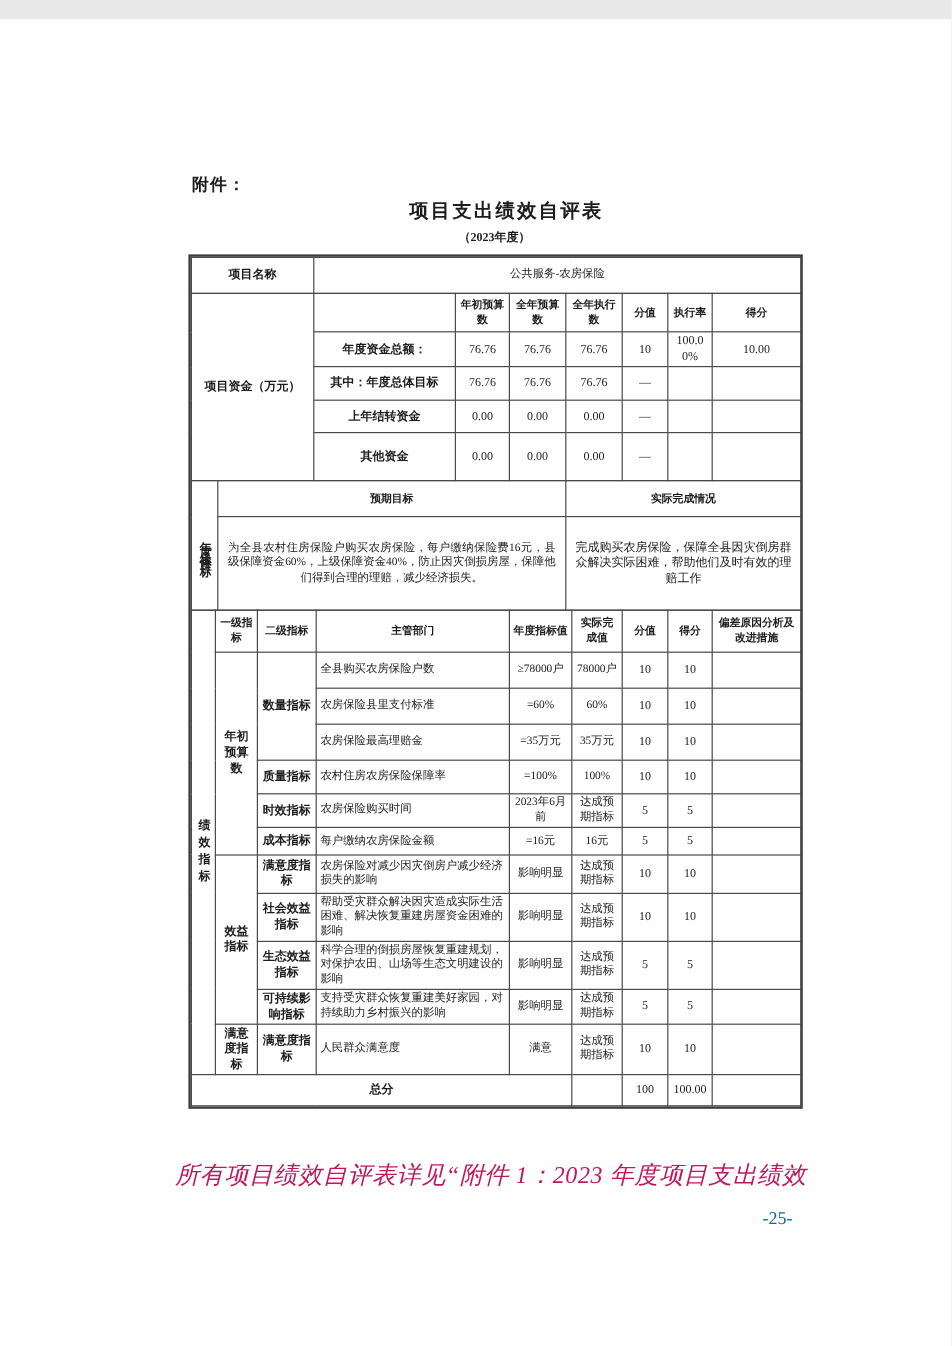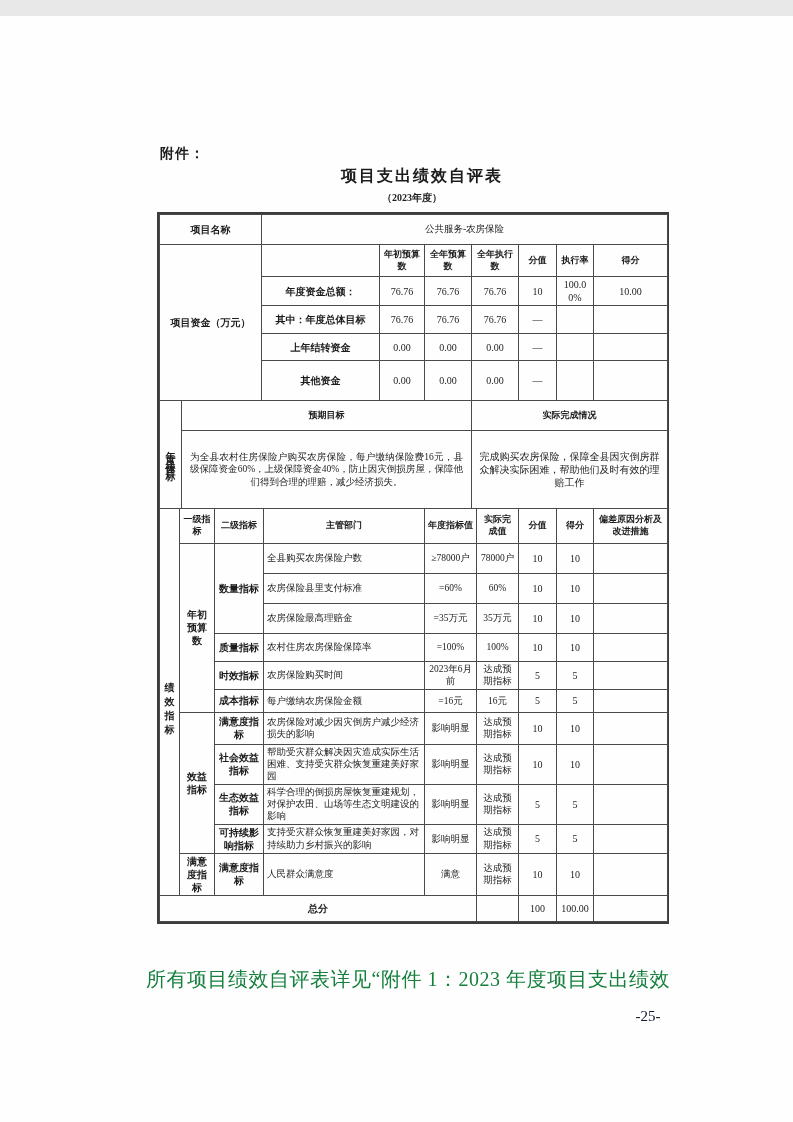--- a/index.html
+++ b/index.html
@@ -55,26 +55,27 @@
   td.vert.wide-space{letter-spacing:14px;}
   .goal-text{
     font-size:9.5px;
     text-align:justify;
     text-align-last:center;
     padding:4px 8px;
   }
   .goal-actual{font-size:10px;padding:4px 6px;}
   .footer-note{
     position:absolute;left:146px;top:950px;width:520px;
-    font-size:20px;letter-spacing:0.5px;color:#15803d;
+    font-size:20px;letter-spacing:0.5px;color:#be185d;
     white-space:nowrap;
+    font-style:italic;
   }
   .page-number{
     position:absolute;left:618px;top:992px;width:60px;
-    font-size:15px;text-align:center;color:#0f172a;
+    font-size:15px;text-align:center;color:#0369a1;
   }
 </style>
 </head>
 <body>
 
 <div class="page">
 
   <div class="attachment">附件：</div>
   <div class="doc-title">项目支出绩效自评表</div>
   <div class="doc-subtitle">（2023年度）</div>
@@ -258,21 +259,21 @@
         <td class="lbl">满意度指标</td>
         <td class="left">农房保险对减少因灾倒房户减少经济损失的影响</td>
         <td>影响明显</td>
         <td>达成预期指标</td>
         <td class="num">10</td>
         <td class="num">10</td>
         <td></td>
       </tr>
       <tr style="height:25px">
         <td class="lbl">社会效益指标</td>
-        <td class="left">帮助受灾群众解决因灾造成实际生活困难、支持受灾群众恢复重建美好家园</td>
+        <td class="left">帮助受灾群众解决因灾造成实际生活困难、解决恢复重建房屋资金困难的影响</td>
         <td>影响明显</td>
         <td>达成预期指标</td>
         <td class="num">10</td>
         <td class="num">10</td>
         <td></td>
       </tr>
       <tr style="height:26px">
         <td class="lbl">生态效益指标</td>
         <td class="left">科学合理的倒损房屋恢复重建规划，对保护农田、山场等生态文明建设的影响</td>
         <td>影响明显</td>

